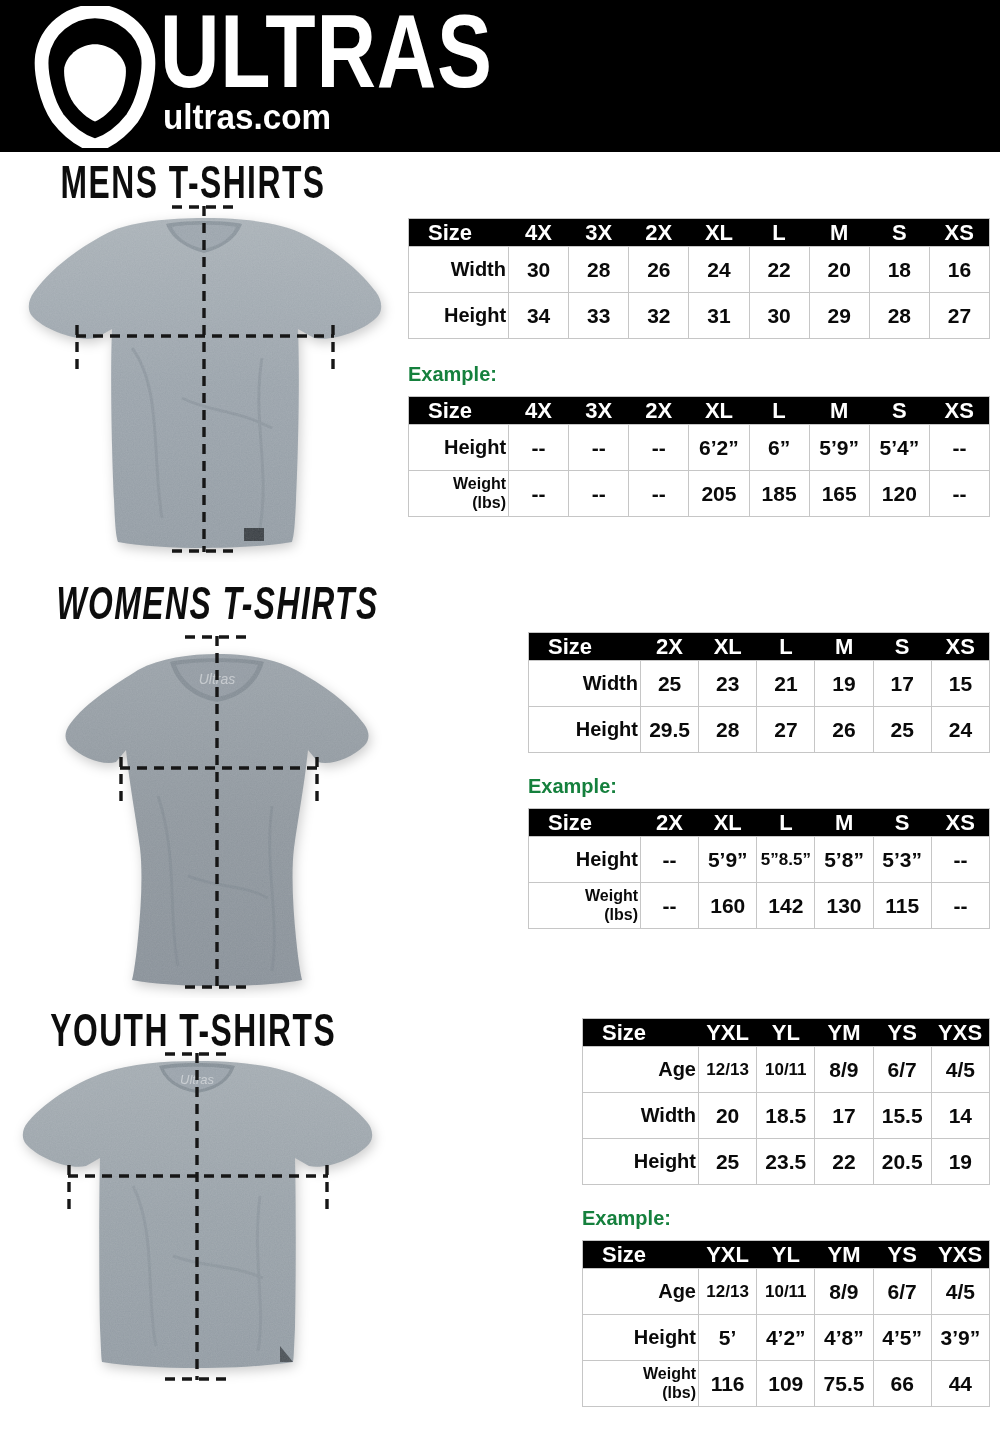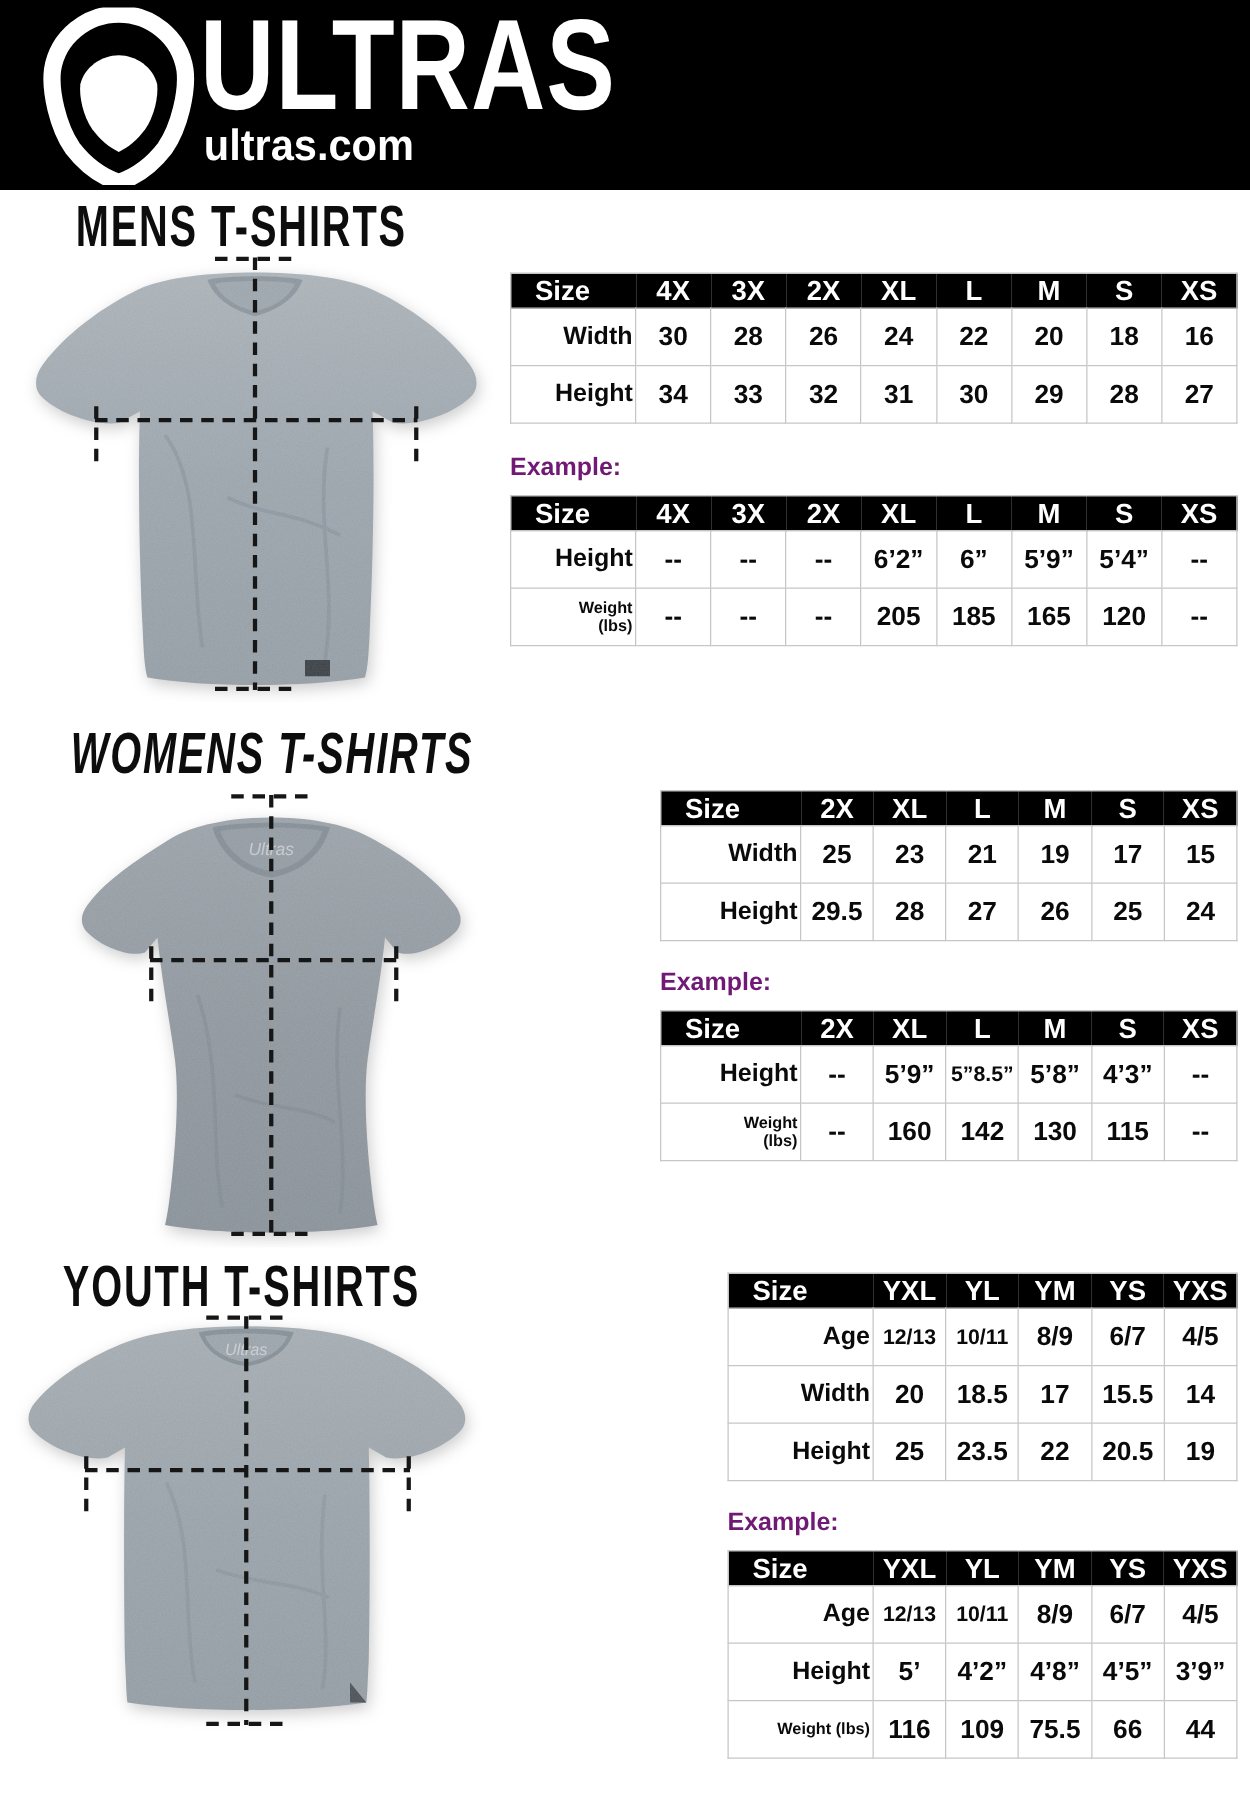--- a/index.html
+++ b/index.html
@@ -44,34 +44,34 @@
   .tbl-mens-size    { left:408px; top:218px;  width:582px; }
   .lbl-mens-example { left:408px; top:363px; }
   .tbl-mens-example { left:408px; top:396px;  width:582px; }
   .tbl-womens-size    { left:528px; top:632px;  width:462px; }
   .lbl-womens-example { left:528px; top:775px; }
   .tbl-womens-example { left:528px; top:808px;  width:462px; }
   .tbl-youth-size    { left:582px; top:1018px; width:408px; }
   .lbl-youth-example { left:582px; top:1207px; }
   .tbl-youth-example { left:582px; top:1240px; width:408px; }
 
-  .example-label { position:absolute; font-size:20px; font-weight:bold; color:#701a75; }
+  .example-label { position:absolute; font-size:20px; font-weight:bold; color:#15803d; }
 
   table.size-table { width:100%; border-collapse:collapse; table-layout:fixed; background:#fff; border:1px solid #c6c6c6; }
   table.size-table th {
     background:#000; color:#fff; font-size:22px; font-weight:bold;
     height:28px; text-align:center; vertical-align:middle; padding:0 2px;
   }
   table.size-table th.label-col { text-align:left; padding-left:19px; }
   table.size-table td {
     border:1px solid #c6c6c6; font-size:21px; font-weight:bold; color:#0a0a0a;
     height:46px; text-align:center; vertical-align:middle; padding:0 2px; background:#fff;
   }
   table.size-table td.label { text-align:right; padding-left:35px; font-size:20px;margin-top:12px; }
-  table.size-table td.label.two-line { font-size:13px; line-height:1.15; }
+  table.size-table td.label.two-line { font-size:16px; line-height:1.15; }
   table.size-table td.small { font-size:17px; }
 </style>
 </head>
 <body>
 
 <div class="header-bar">
   <svg class="logo-svg" viewBox="0 0 120 134" aria-hidden="true">
     <path d="M60,5 C84,5 106,22 110,47 C112,63 106,90 95,106 C85,119 72,128 60,132 C48,128 35,119 25,106 C14,90 8,63 10,47 C14,22 36,5 60,5 Z" fill="none" stroke="#ffffff" stroke-width="13"></path>
     <path d="M60,36 C73,36 86,45 89,58 C90,67 87,82 80,92 C74,100 67,106 60,109 C53,106 46,100 40,92 C33,82 30,67 31,58 C34,45 47,36 60,36 Z" fill="#ffffff"></path>
   </svg>
@@ -378,21 +378,21 @@
           <th>XS</th>
         </tr>
       </thead>
       <tbody>
         <tr>
           <td class="label">Height</td>
           <td>--</td>
           <td>5’9”</td>
           <td class="small">5”8.5”</td>
           <td>5’8”</td>
-          <td>4’3”</td>
+          <td>5’3”</td>
           <td>--</td>
         </tr>
         <tr>
           <td class="label two-line">Weight (lbs)</td>
           <td>--</td>
           <td>160</td>
           <td>142</td>
           <td>130</td>
           <td>115</td>
           <td>--</td>

